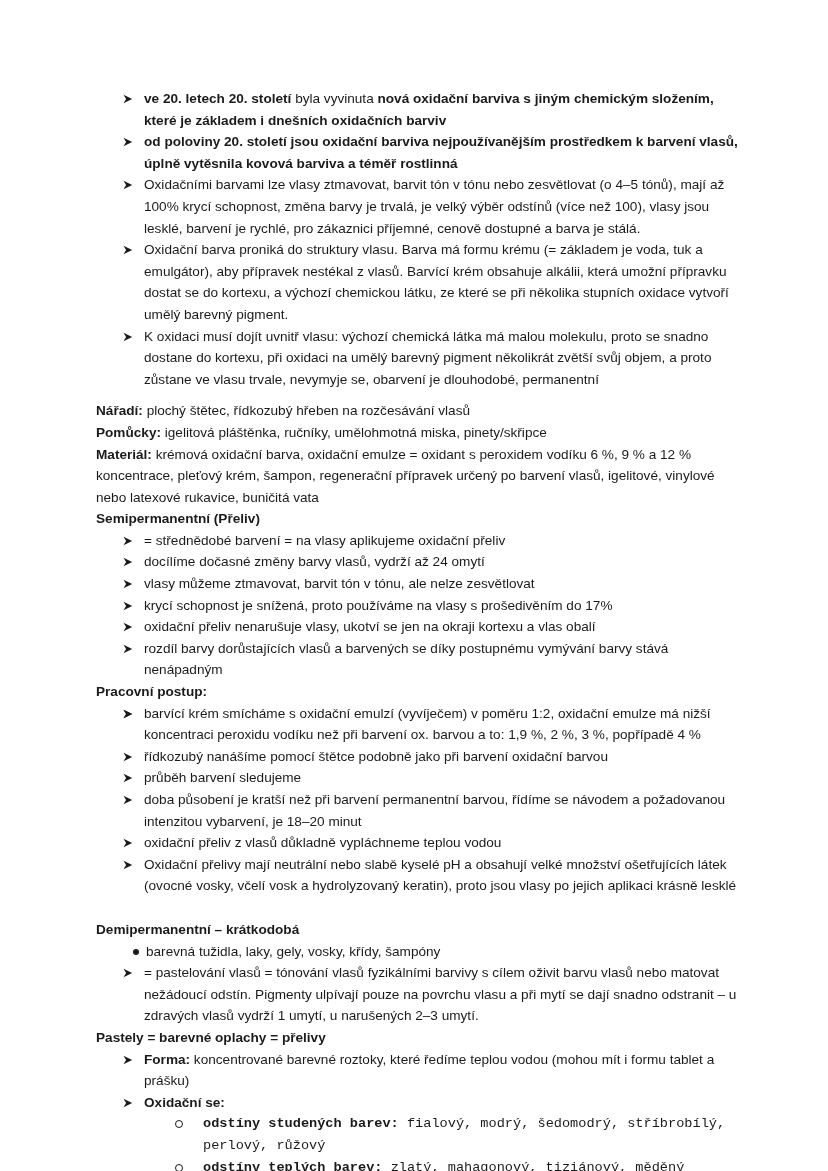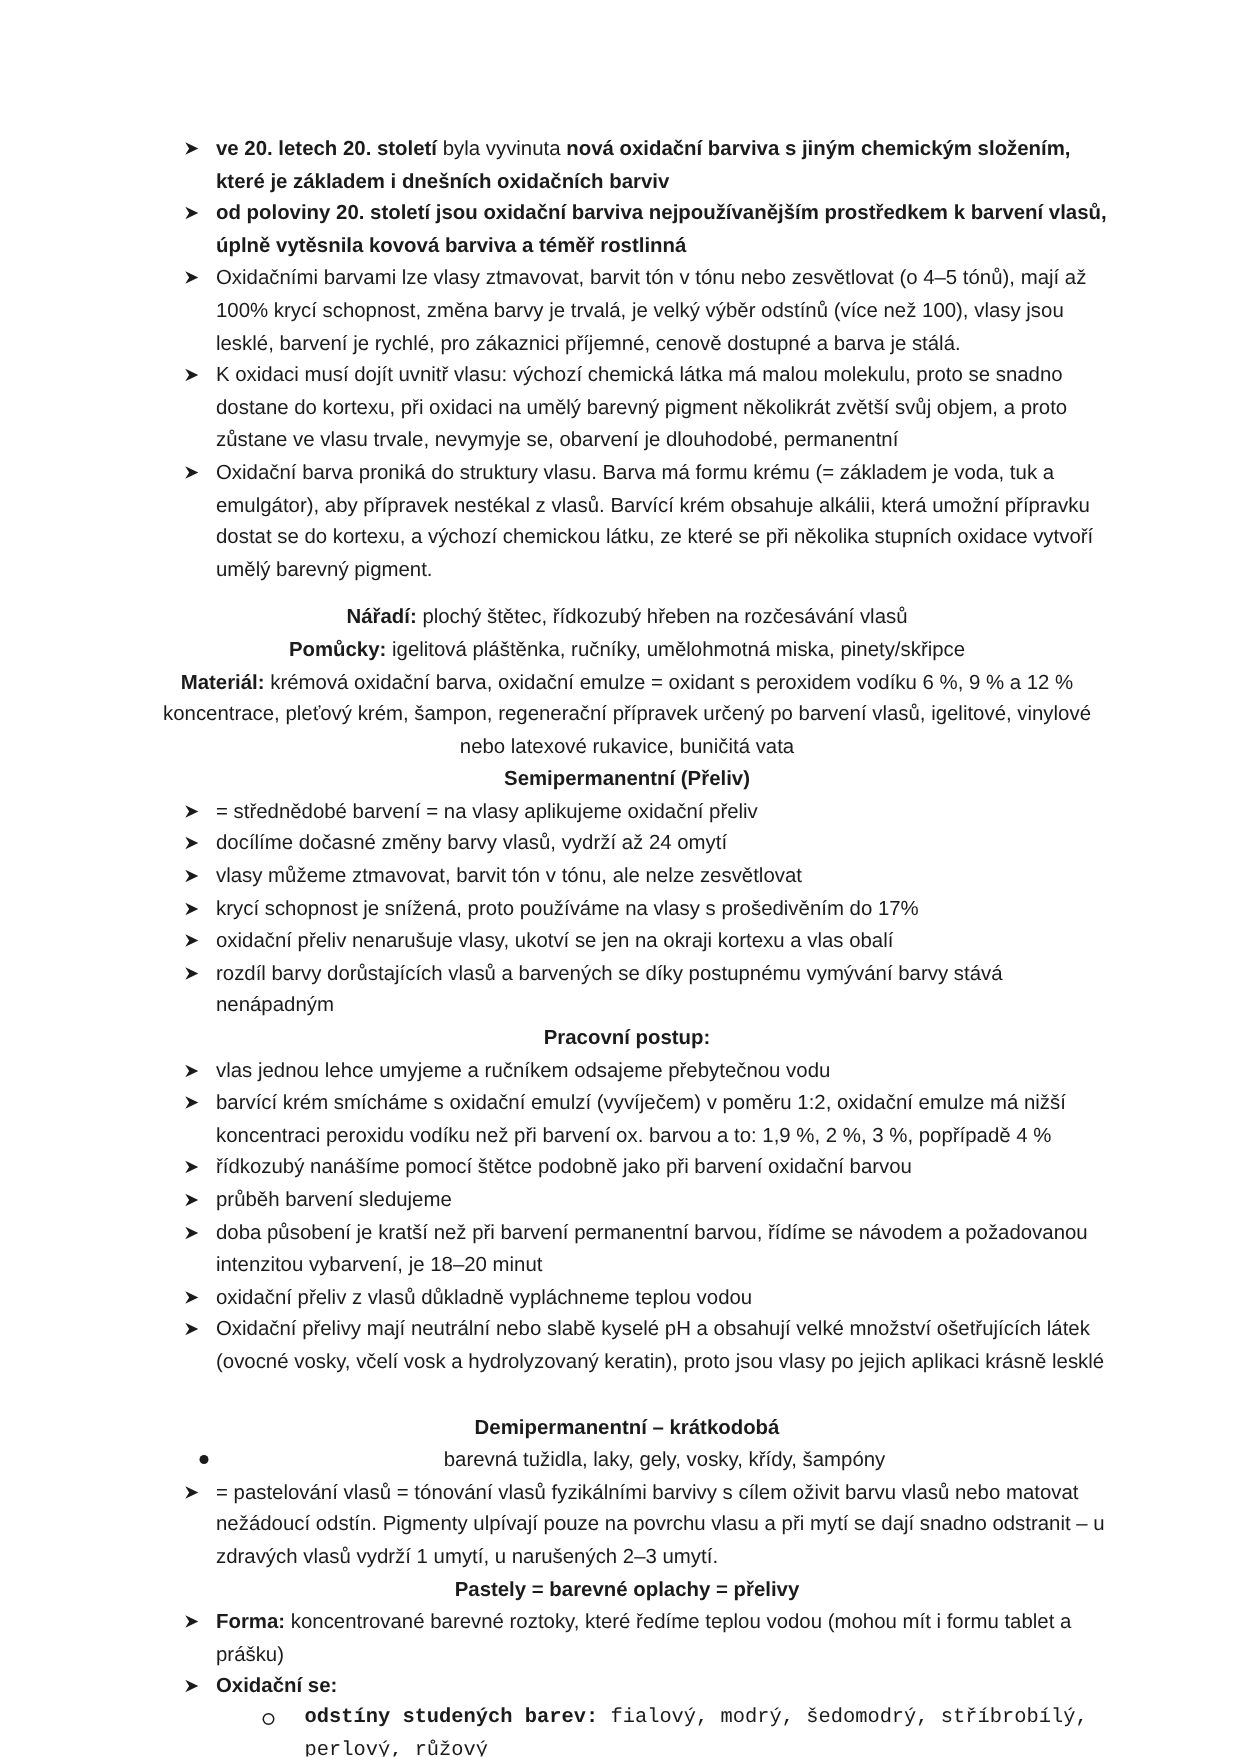--- a/index.html
+++ b/index.html
@@ -20,37 +20,37 @@
   }
   .block { position: relative; text-align: left; }
   .block strong { font-weight: bold; }
 
   
   .b1 { padding-left: 48px; }
   .b1 > .marker { position: absolute; left: 27px; top: 6px; width: 10px; height: 10px; }
   .b1 > .marker svg { display: block; }
 
   
-  .disc { padding-left: 50px; text-align: center; }
+  .disc { padding-left: 50px; }
   .disc > .marker {
     position: absolute; left: 37px; top: 8px;
     width: 6px; height: 6px; border-radius: 50%;
     background: #1b1b1b;
   }
 
   
   .b2 { padding-left: 107px; font-family: Liberation Mono, monospace; }
   .b2 > .marker {
     position: absolute; left: 79px; top: 7px;
     width: 6px; height: 6px; border-radius: 50%;
     border: 1.4px solid #1b1b1b; background: transparent;
     box-sizing: border-box; width: 8px; height: 8px;
   }
 
-  .para { padding-left: 0; text-align: center; }
+  .para { padding-left: 0; }
   .gap { width: 100%; }
 </style>
 </head>
 <body>
 
 <div class="page">
     <div class="block b1"><span class="marker">
         <svg width="10" height="10" viewBox="0 0 10 10" xmlns="http://www.w3.org/2000/svg">
           <path d="M0.5 0.8 L9.2 5 L0.5 9.2 L3.1 5 Z" fill="#1b1b1b"></path>
         </svg>
@@ -62,26 +62,26 @@
       </span><span class="content"><strong>od poloviny 20. století jsou oxidační barviva nejpoužívanějším prostředkem k barvení vlasů, úplně vytěsnila kovová barviva a téměř rostlinná</strong></span></div>
     <div class="block b1"><span class="marker">
         <svg width="10" height="10" viewBox="0 0 10 10" xmlns="http://www.w3.org/2000/svg">
           <path d="M0.5 0.8 L9.2 5 L0.5 9.2 L3.1 5 Z" fill="#1b1b1b"></path>
         </svg>
       </span><span class="content"><span>Oxidačními barvami lze vlasy ztmavovat, barvit tón v tónu nebo zesvětlovat (o 4–5 tónů), mají až 100% krycí schopnost, změna barvy je trvalá, je velký výběr odstínů (více než 100), vlasy jsou lesklé, barvení je rychlé, pro zákaznici příjemné, cenově dostupné a barva je stálá.</span></span></div>
     <div class="block b1"><span class="marker">
         <svg width="10" height="10" viewBox="0 0 10 10" xmlns="http://www.w3.org/2000/svg">
           <path d="M0.5 0.8 L9.2 5 L0.5 9.2 L3.1 5 Z" fill="#1b1b1b"></path>
         </svg>
-      </span><span class="content"><span>K oxidaci musí dojít uvnitř vlasu: výchozí chemická látka má malou molekulu, proto se snadno dostane do kortexu, při oxidaci na umělý barevný pigment několikrát zvětší svůj objem, a proto zůstane ve vlasu trvale, nevymyje se, obarvení je dlouhodobé, permanentní</span></span></div>
+      </span><span class="content"><span>Oxidační barva proniká do struktury vlasu. Barva má formu krému (= základem je voda, tuk a emulgátor), aby přípravek nestékal z vlasů. Barvící krém obsahuje alkálii, která umožní přípravku dostat se do kortexu, a výchozí chemickou látku, ze které se při několika stupních oxidace vytvoří umělý barevný pigment.</span></span></div>
     <div class="block b1"><span class="marker">
         <svg width="10" height="10" viewBox="0 0 10 10" xmlns="http://www.w3.org/2000/svg">
           <path d="M0.5 0.8 L9.2 5 L0.5 9.2 L3.1 5 Z" fill="#1b1b1b"></path>
         </svg>
-      </span><span class="content"><span>Oxidační barva proniká do struktury vlasu. Barva má formu krému (= základem je voda, tuk a emulgátor), aby přípravek nestékal z vlasů. Barvící krém obsahuje alkálii, která umožní přípravku dostat se do kortexu, a výchozí chemickou látku, ze které se při několika stupních oxidace vytvoří umělý barevný pigment.</span></span></div>
+      </span><span class="content"><span>K oxidaci musí dojít uvnitř vlasu: výchozí chemická látka má malou molekulu, proto se snadno dostane do kortexu, při oxidaci na umělý barevný pigment několikrát zvětší svůj objem, a proto zůstane ve vlasu trvale, nevymyje se, obarvení je dlouhodobé, permanentní</span></span></div>
     <div class="gap" style="height: 10px;"></div>
     <div class="block para"><span class="content"><strong>Nářadí: </strong><span>plochý štětec, řídkozubý hřeben na rozčesávání vlasů</span></span></div>
     <div class="block para"><span class="content"><strong>Pomůcky: </strong><span>igelitová pláštěnka, ručníky, umělohmotná miska, pinety/skřipce</span></span></div>
     <div class="block para"><span class="content"><strong>Materiál: </strong><span>krémová oxidační barva, oxidační emulze = oxidant s peroxidem vodíku 6 %, 9 % a 12 % koncentrace, pleťový krém, šampon, regenerační přípravek určený po barvení vlasů, igelitové, vinylové nebo latexové rukavice, buničitá vata</span></span></div>
     <div class="block para"><span class="content"><strong>Semipermanentní (Přeliv)</strong></span></div>
     <div class="block b1"><span class="marker">
         <svg width="10" height="10" viewBox="0 0 10 10" xmlns="http://www.w3.org/2000/svg">
           <path d="M0.5 0.8 L9.2 5 L0.5 9.2 L3.1 5 Z" fill="#1b1b1b"></path>
         </svg>
       </span><span class="content"><span>= střednědobé barvení = na vlasy aplikujeme oxidační přeliv</span></span></div>
@@ -108,21 +108,21 @@
     <div class="block b1"><span class="marker">
         <svg width="10" height="10" viewBox="0 0 10 10" xmlns="http://www.w3.org/2000/svg">
           <path d="M0.5 0.8 L9.2 5 L0.5 9.2 L3.1 5 Z" fill="#1b1b1b"></path>
         </svg>
       </span><span class="content"><span>rozdíl barvy dorůstajících vlasů a barvených se díky postupnému vymývání barvy stává nenápadným</span></span></div>
     <div class="block para"><span class="content"><strong>Pracovní postup:</strong></span></div>
     <div class="block b1"><span class="marker">
         <svg width="10" height="10" viewBox="0 0 10 10" xmlns="http://www.w3.org/2000/svg">
           <path d="M0.5 0.8 L9.2 5 L0.5 9.2 L3.1 5 Z" fill="#1b1b1b"></path>
         </svg>
-      </span><span class="content"><span>vlas jednou lehce umyjeme a ručníkem odsajeme přebytečnou vodu</span></span></div>
+      </span></div>
     <div class="block b1"><span class="marker">
         <svg width="10" height="10" viewBox="0 0 10 10" xmlns="http://www.w3.org/2000/svg">
           <path d="M0.5 0.8 L9.2 5 L0.5 9.2 L3.1 5 Z" fill="#1b1b1b"></path>
         </svg>
       </span><span class="content"><span>barvící krém smícháme s oxidační emulzí (vyvíječem) v poměru 1:2, oxidační emulze má nižší koncentraci peroxidu vodíku než při barvení ox. barvou a to: 1,9 %, 2 %, 3 %, popřípadě 4 %</span></span></div>
     <div class="block b1"><span class="marker">
         <svg width="10" height="10" viewBox="0 0 10 10" xmlns="http://www.w3.org/2000/svg">
           <path d="M0.5 0.8 L9.2 5 L0.5 9.2 L3.1 5 Z" fill="#1b1b1b"></path>
         </svg>
       </span><span class="content"><span>řídkozubý nanášíme pomocí štětce podobně jako při barvení oxidační barvou</span></span></div>

